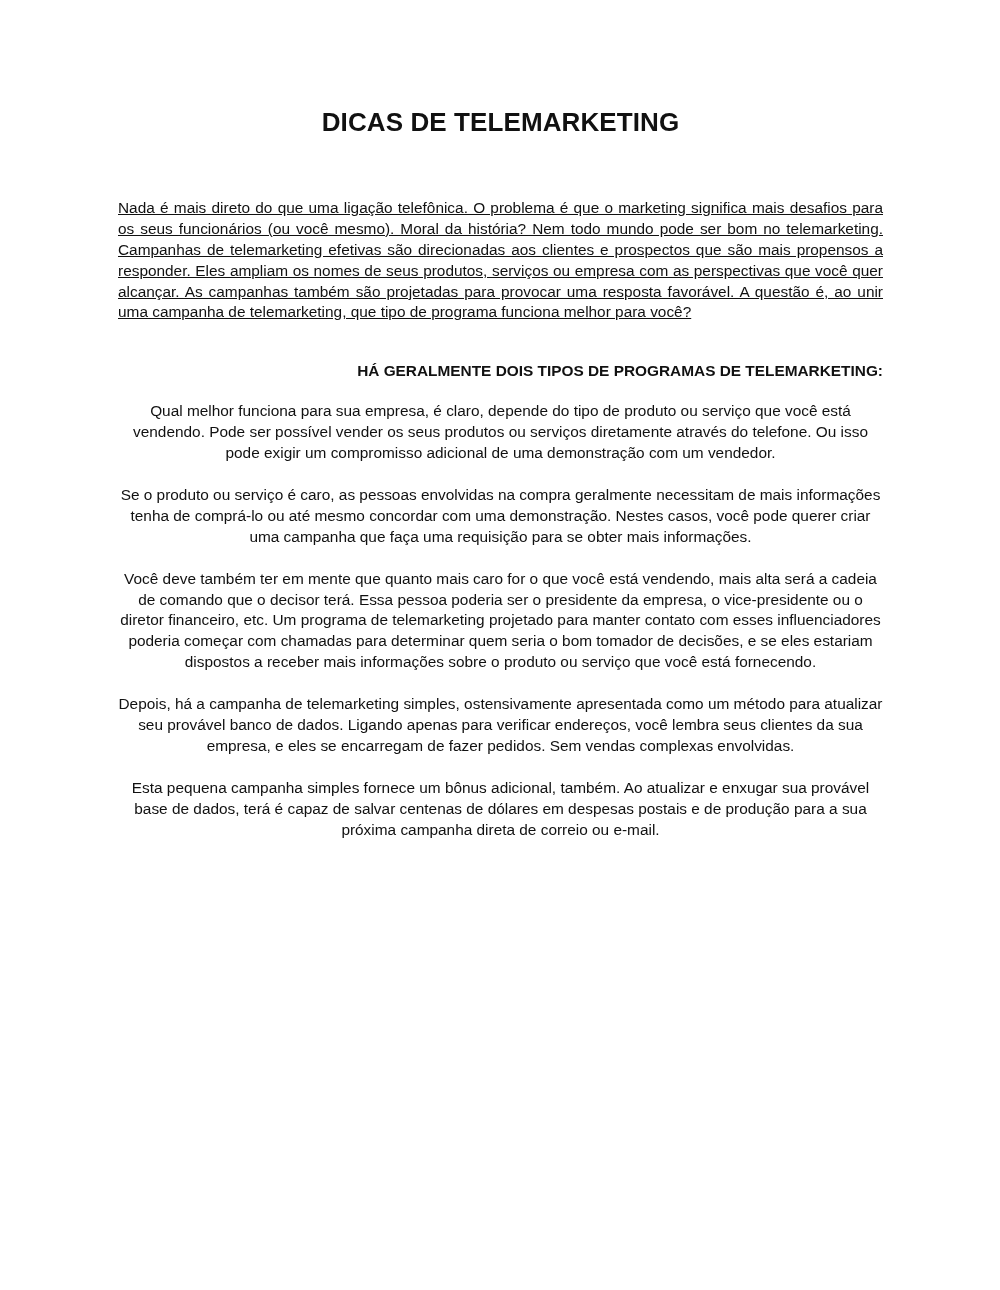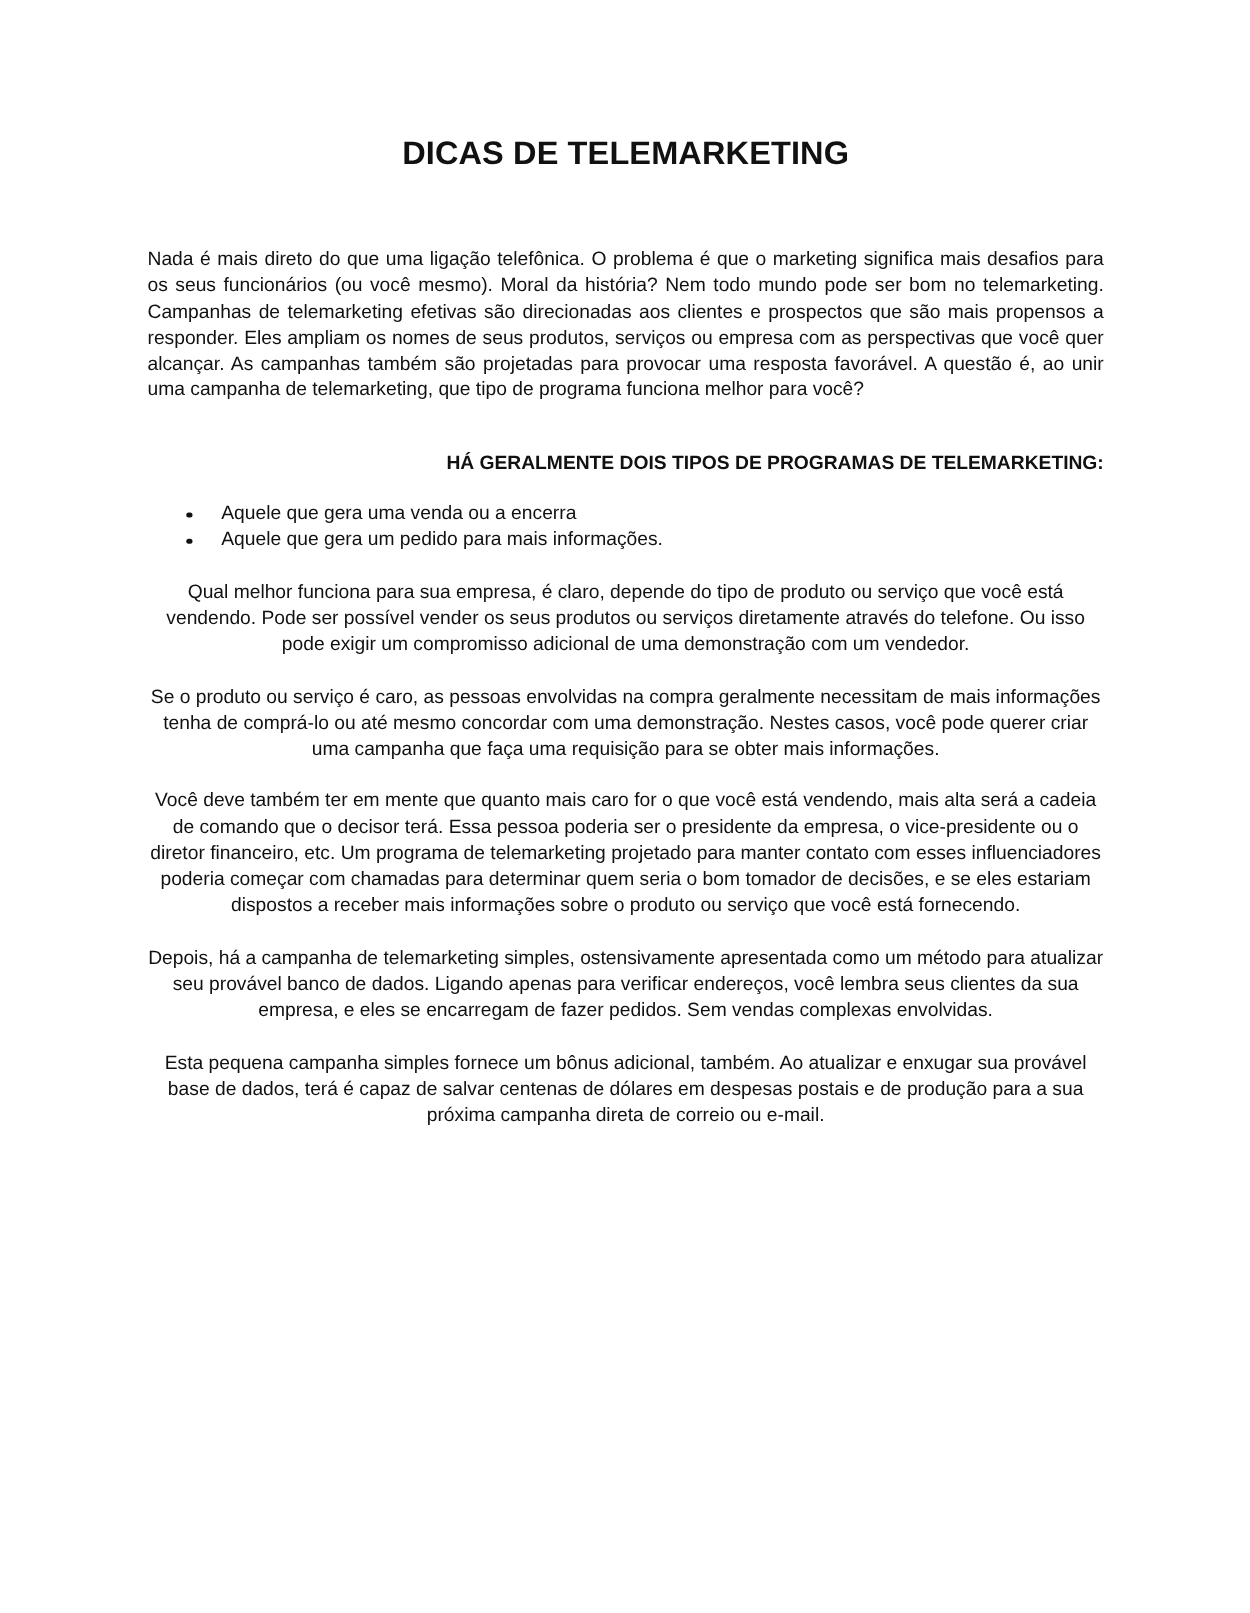--- a/index.html
+++ b/index.html
@@ -52,20 +52,21 @@
     margin: 0 0 21px 0;
     font-size: 15.4px;
     line-height: 20.9px;
     text-align: center;
     color: #111111;
   }
 
   p.para.justified {
     text-align: justify;
     text-justify: inter-word;
+    text-decoration: underline;
   }
 
   h2.section-heading {
     margin: 0 0 19px 0;
     font-size: 15.4px;
     line-height: 20.9px;
     font-weight: bold;
     text-align: right;
     color: #111111;
   }
@@ -108,30 +109,20 @@
     <h1 class="doc-title">DICAS DE TELEMARKETING</h1>
 
     <div class="title-gap"></div>
 
     <p class="para justified">Nada é mais direto do que uma ligação telefônica. O problema é que o marketing significa mais desafios para os seus funcionários (ou você mesmo). Moral da história? Nem todo mundo pode ser bom no telemarketing. Campanhas de telemarketing efetivas são direcionadas aos clientes e prospectos que são mais propensos a responder. Eles ampliam os nomes de seus produtos, serviços ou empresa com as perspectivas que você quer alcançar. As campanhas também são projetadas para provocar uma resposta favorável. A questão é, ao unir uma campanha de telemarketing, que tipo de programa funciona melhor para você?</p>
 
     <div class="heading-spacer"></div>
 
     <h2 class="section-heading">HÁ GERALMENTE DOIS TIPOS DE PROGRAMAS DE TELEMARKETING:</h2>
 
-    <ul class="bullet-list">
-      <li>
-        <span class="bullet-dot"></span>
-        <span>Aquele que gera uma venda ou a encerra</span>
-      </li>
-      <li>
-        <span class="bullet-dot"></span>
-        <span>Aquele que gera um pedido para mais informações.</span>
-      </li>
-    </ul>
 
     <p class="para">Qual melhor funciona para sua empresa, é claro, depende do tipo de produto ou serviço que você está vendendo. Pode ser possível vender os seus produtos ou serviços diretamente através do telefone. Ou isso pode exigir um compromisso adicional de uma demonstração com um vendedor.</p>
     <p class="para">Se o produto ou serviço é caro, as pessoas envolvidas na compra geralmente necessitam de mais informações tenha de comprá-lo ou até mesmo concordar com uma demonstração. Nestes casos, você pode querer criar uma campanha que faça uma requisição para se obter mais informações.</p>
     <p class="para">Você deve também ter em mente que quanto mais caro for o que você está vendendo, mais alta será a cadeia de comando que o decisor terá. Essa pessoa poderia ser o presidente da empresa, o vice-presidente ou o diretor financeiro, etc. Um programa de telemarketing projetado para manter contato com esses influenciadores poderia começar com chamadas para determinar quem seria o bom tomador de decisões, e se eles estariam dispostos a receber mais informações sobre o produto ou serviço que você está fornecendo.</p>
     <p class="para">Depois, há a campanha de telemarketing simples, ostensivamente apresentada como um método para atualizar seu provável banco de dados. Ligando apenas para verificar endereços, você lembra seus clientes da sua empresa, e eles se encarregam de fazer pedidos. Sem vendas complexas envolvidas.</p>
     <p class="para">Esta pequena campanha simples fornece um bônus adicional, também. Ao atualizar e enxugar sua provável base de dados, terá é capaz de salvar centenas de dólares em despesas postais e de produção para a sua próxima campanha direta de correio ou e-mail.</p>
 
   </div>
 </div>
 

